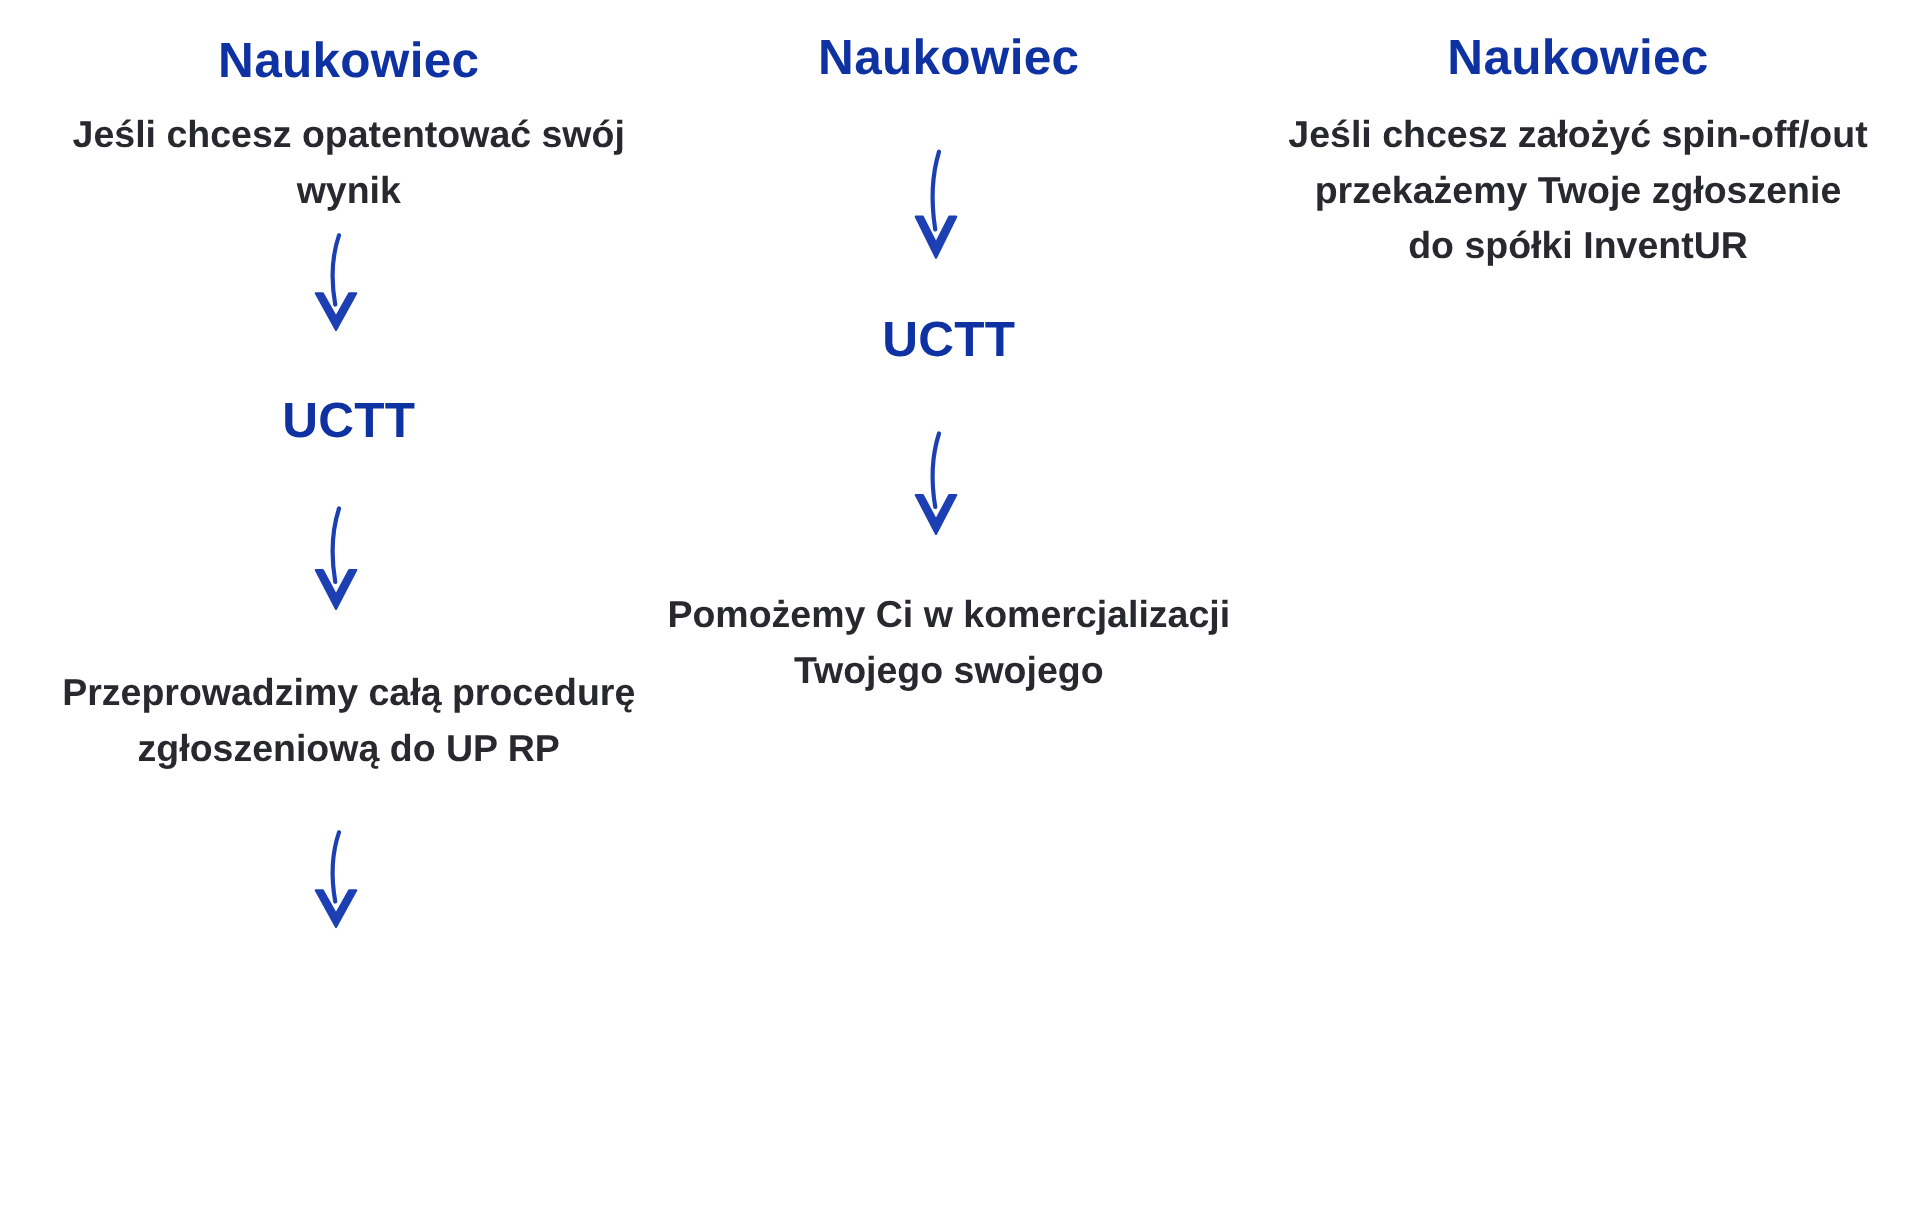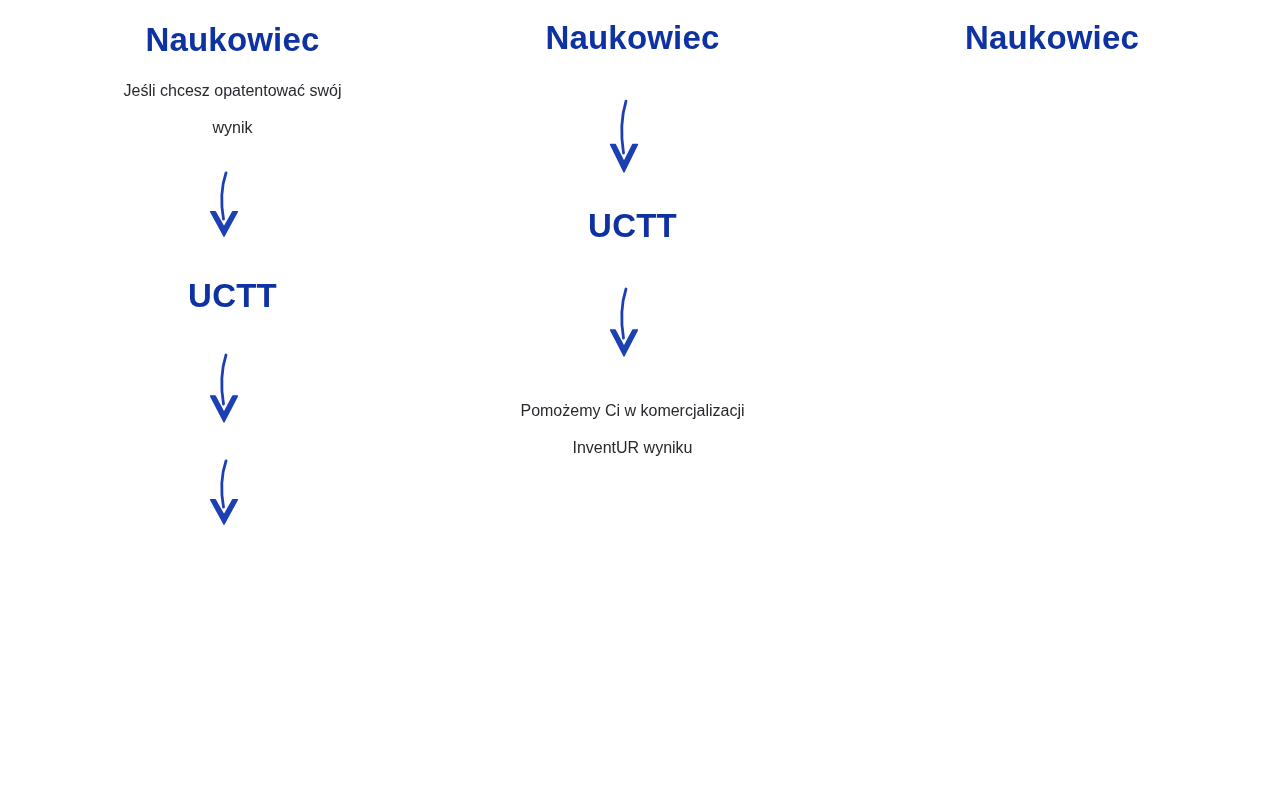--- a/index.html
+++ b/index.html
@@ -32,25 +32,25 @@
 
   .heading {
     margin: 0;
     color: var(--heading-blue);
     font-size: 33px;
     line-height: 44px;
     font-weight: 700;
     letter-spacing: 0.2px;
   }
   .body-text {
-    margin: 16px;
+    margin: 0;
     color: var(--body-color);
-    font-size: 16px;
+    font-size: 25px;
     line-height: 37px;
-    font-weight: 400;
+    font-weight: 700;
     white-space: pre-line;
   }
   .arrow {
     display: block;
     transform: translateX(-9px);
   }
   .arrow svg { display: block; }
   .arrow .tail {
     fill: none;
     stroke: var(--arrow-blue);
@@ -103,20 +103,22 @@
 
     <h2 class="heading mid-heading">UCTT</h2>
 
     <span class="arrow arrow-2">
       <svg width="48" height="72" viewBox="0 0 48 72" preserveAspectRatio="none">
         <path class="tail" d="M 26 3 C 21.5 17, 20.5 34, 23.5 52"></path>
         <path class="head" d="M 10.5 44 L 24 70 L 37.5 44 L 32.8 44 L 24 60.5 L 15.2 44 Z"></path>
       </svg>
     </span>
 
+    <p class="body-text step-2">Przeprowadzimy całą procedurę
+zgłoszeniową do UP RP</p>
 
     <span class="arrow arrow-3">
       <svg width="48" height="68" viewBox="0 0 48 72" preserveAspectRatio="none">
         <path class="tail" d="M 26 3 C 21.5 17, 20.5 34, 23.5 52"></path>
         <path class="head" d="M 10.5 44 L 24 70 L 37.5 44 L 32.8 44 L 24 60.5 L 15.2 44 Z"></path>
       </svg>
     </span>
 
   </section>
 
@@ -133,20 +135,23 @@
     <h2 class="heading mid-heading">UCTT</h2>
 
     <span class="arrow arrow-2">
       <svg width="48" height="72" viewBox="0 0 48 72" preserveAspectRatio="none">
         <path class="tail" d="M 26 3 C 21.5 17, 20.5 34, 23.5 52"></path>
         <path class="head" d="M 10.5 44 L 24 70 L 37.5 44 L 32.8 44 L 24 60.5 L 15.2 44 Z"></path>
       </svg>
     </span>
 
     <p class="body-text step-2">Pomożemy Ci w komercjalizacji
-InventUR wyniku</p>
+Twojego swojego</p>
   </section>
 
   <section class="col col-3">
     <h1 class="heading heading-top">Naukowiec</h1>
+    <p class="body-text intro">Jeśli chcesz założyć spin-off/out
+przekażemy Twoje zgłoszenie
+do spółki InventUR</p>
   </section>
 
 </div>
 
 </body></html>

